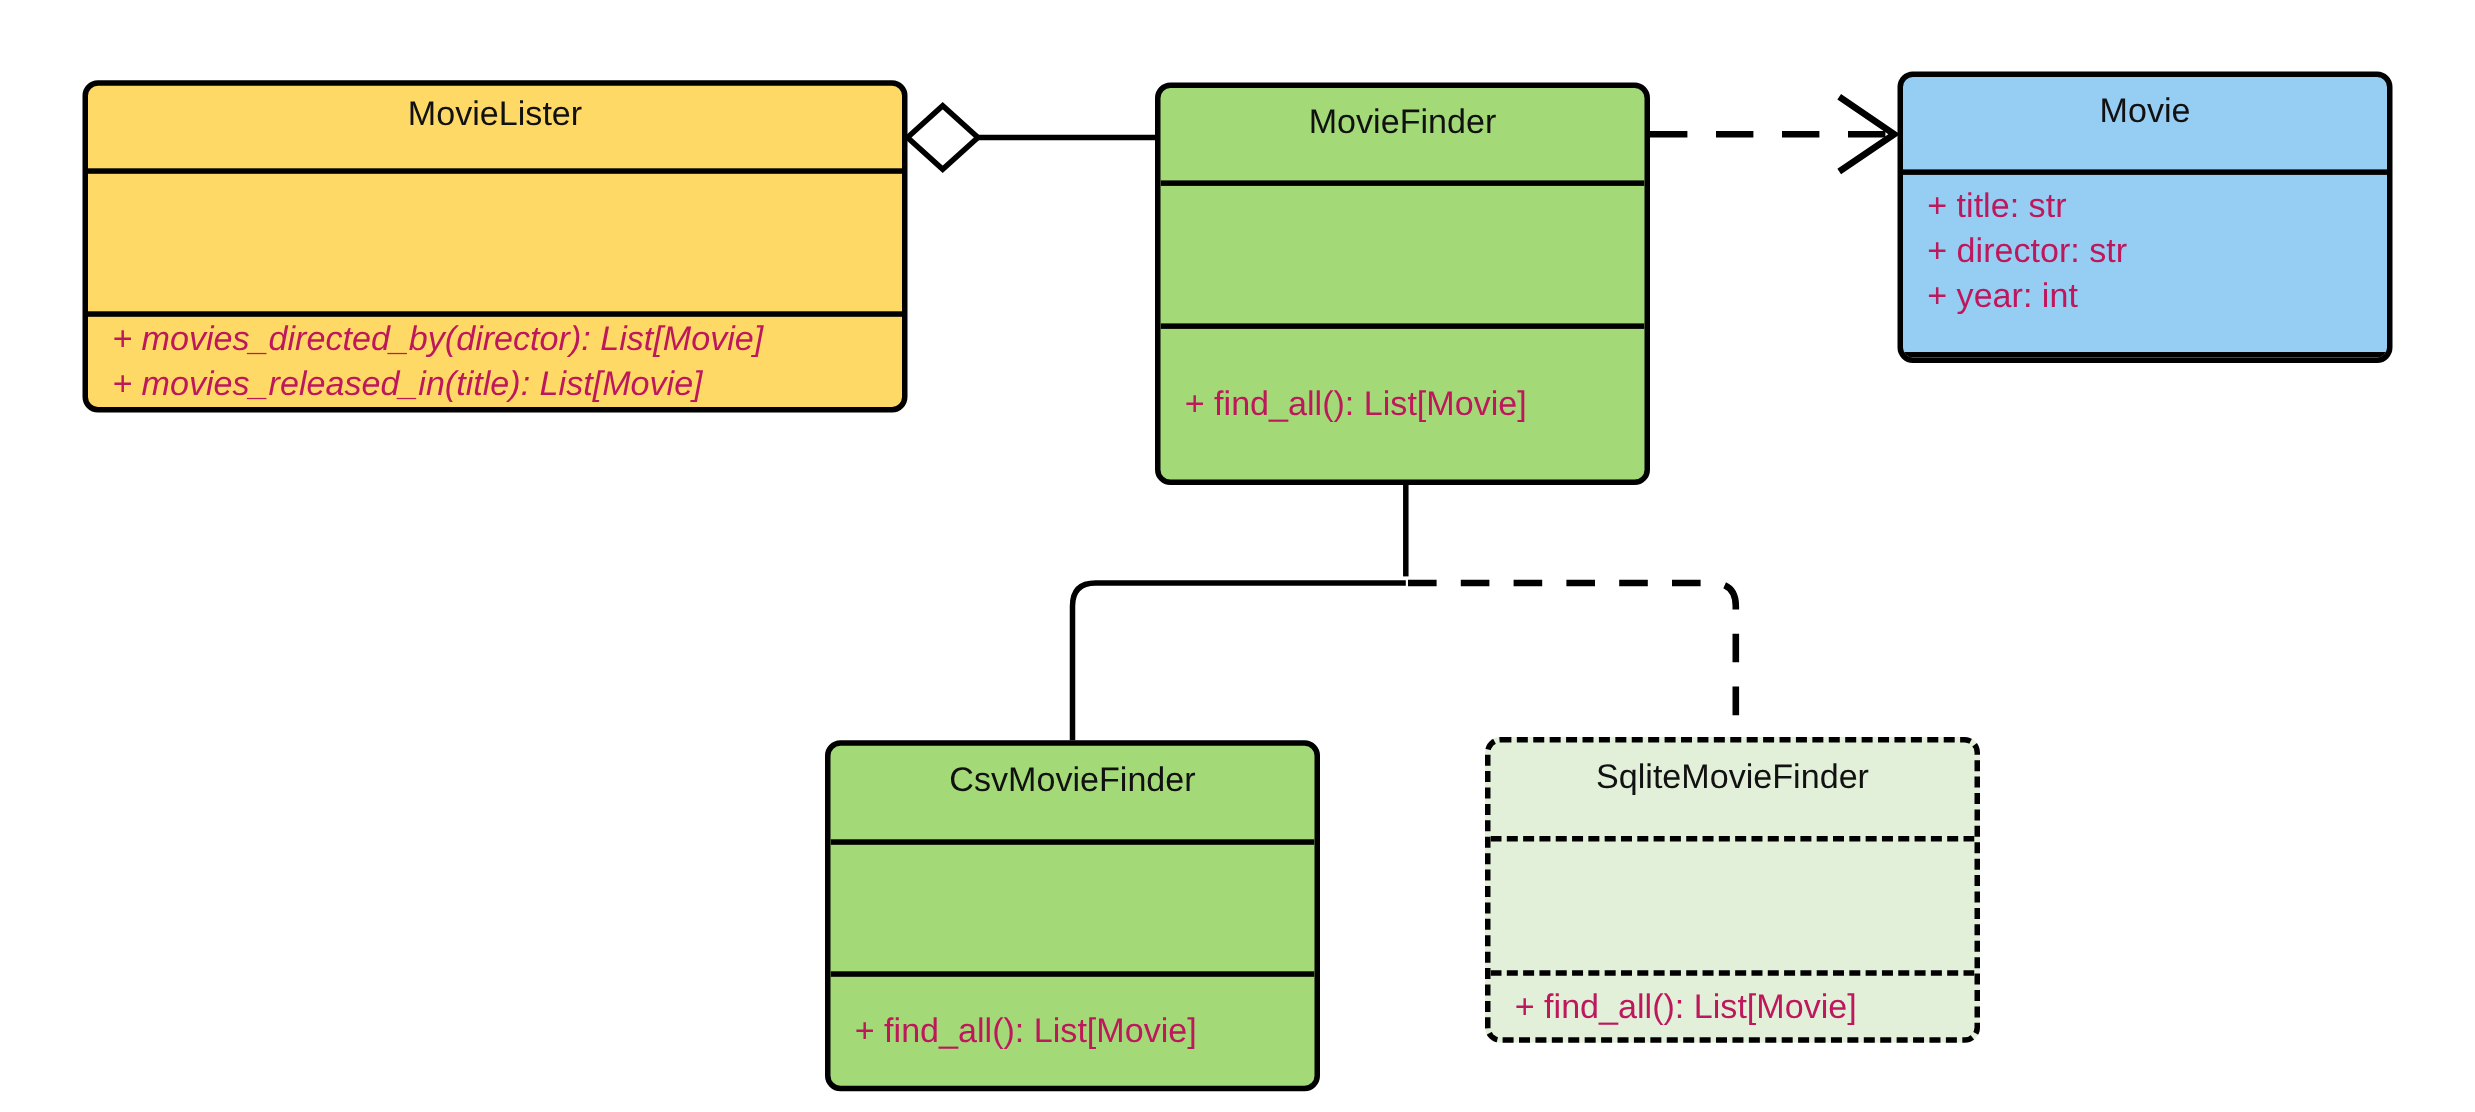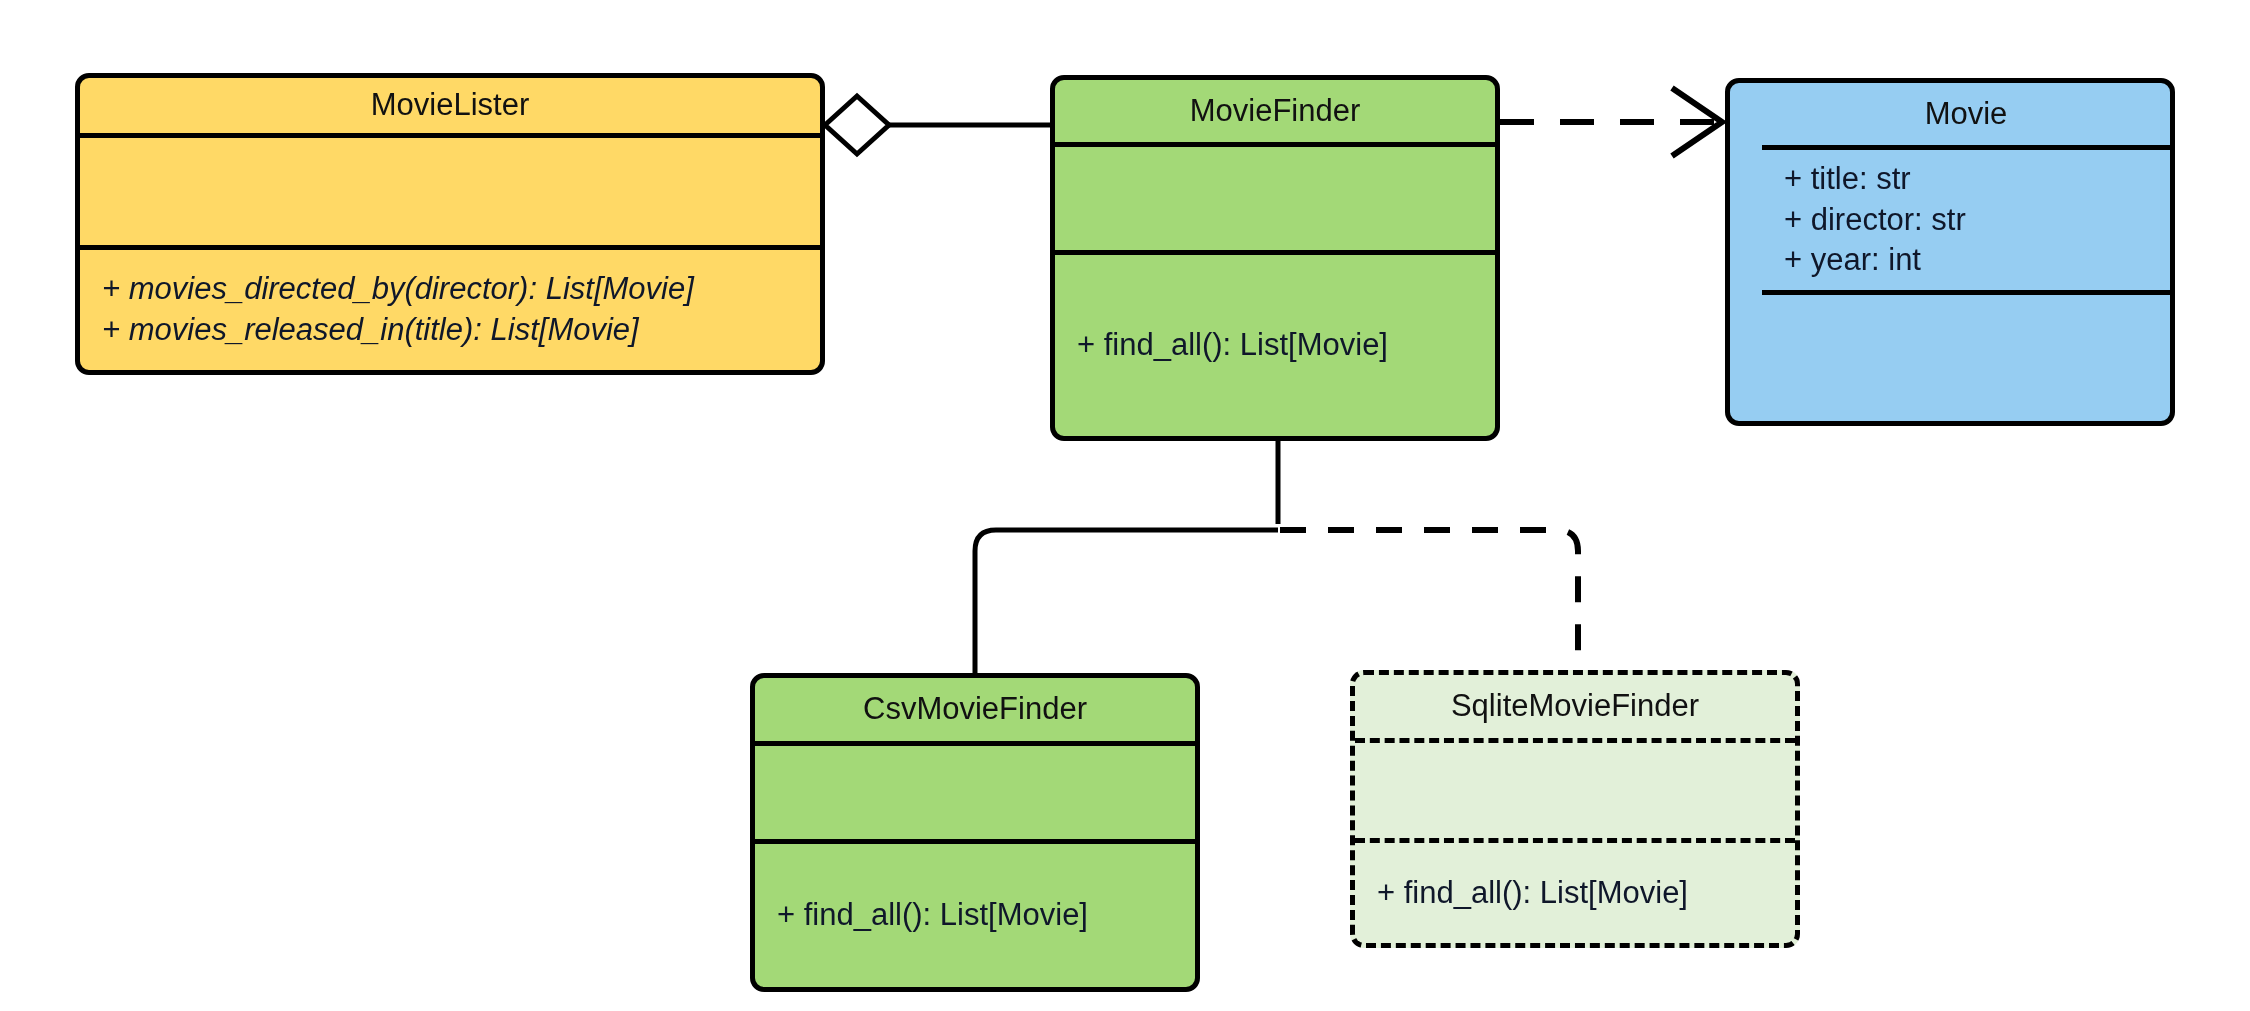--- a/index.html
+++ b/index.html
@@ -30,20 +30,21 @@
   }
   
   .uml-class {
     position: absolute;
     box-sizing: border-box;
     border: 5px solid #000000;
     border-radius: 14px;
     display: flex;
     flex-direction: column;
     overflow: hidden;
+    gap: 22px;
   }
   .uml-class.dashed {
     border-style: dashed;
     border-width: 5px;
   }
   .compartment {
     box-sizing: border-box;
     display: flex;
     flex-direction: column;
     justify-content: center;
@@ -60,21 +61,21 @@
   }
   .class-name {
     font-size: 31px;
     color: #111111;
     line-height: 1.1;
     text-align: center;
     white-space: nowrap;
   }
   .member {
     font-size: 31px;
-    color: #0f172a;
+    color: #be185d;
     line-height: 1.32;
     white-space: nowrap;
     padding-left: 22px;
   }
   .members-list {
     display: flex;
     flex-direction: column;
     justify-content: center;
   }
 </style>
@@ -124,21 +125,21 @@
   <div class="uml-class" id="box-movie-finder" style="left:1050px; top:75px; width:450px; height:366px; background:#a3d977;">
     <div class="compartment name-c" style="height:62px;">
       <div class="class-name">MovieFinder</div>
     </div>
     <div class="compartment divided" style="height:108px;"></div>
     <div class="compartment divided members-list" style="flex:1 1 auto;">
       <div class="member">+ find_all(): List[Movie]</div>
     </div>
   </div>
 
-  <div class="uml-class" id="box-movie" style="left:1725px; top:78px; width:450px; height:348px; background:#96cdf2;padding-left:32px;">
+  <div class="uml-class" id="box-movie" style="left:1725px; top:65px; width:450px; height:265px; background:#96cdf2;">
     <div class="compartment name-c" style="height:62px;">
       <div class="class-name">Movie</div>
     </div>
     <div class="compartment divided members-list" style="height:145px;">
       <div class="member">+ title: str</div>
       <div class="member">+ director: str</div>
       <div class="member">+ year: int</div>
     </div>
     <div class="compartment divided" style="flex:1 1 auto;"></div>
   </div>

